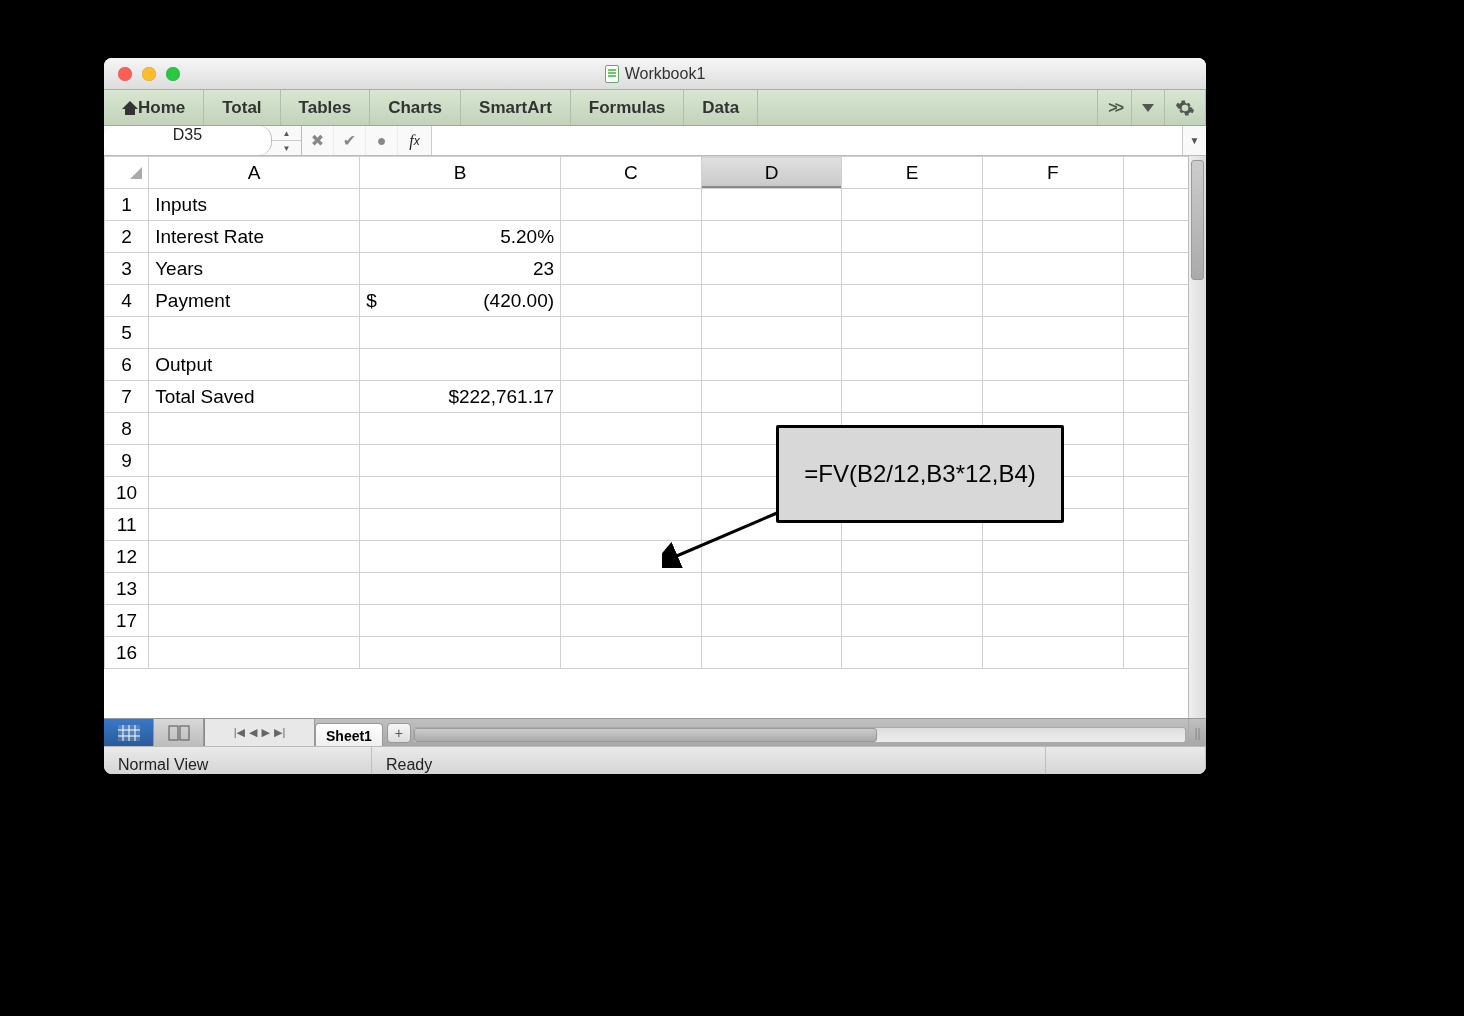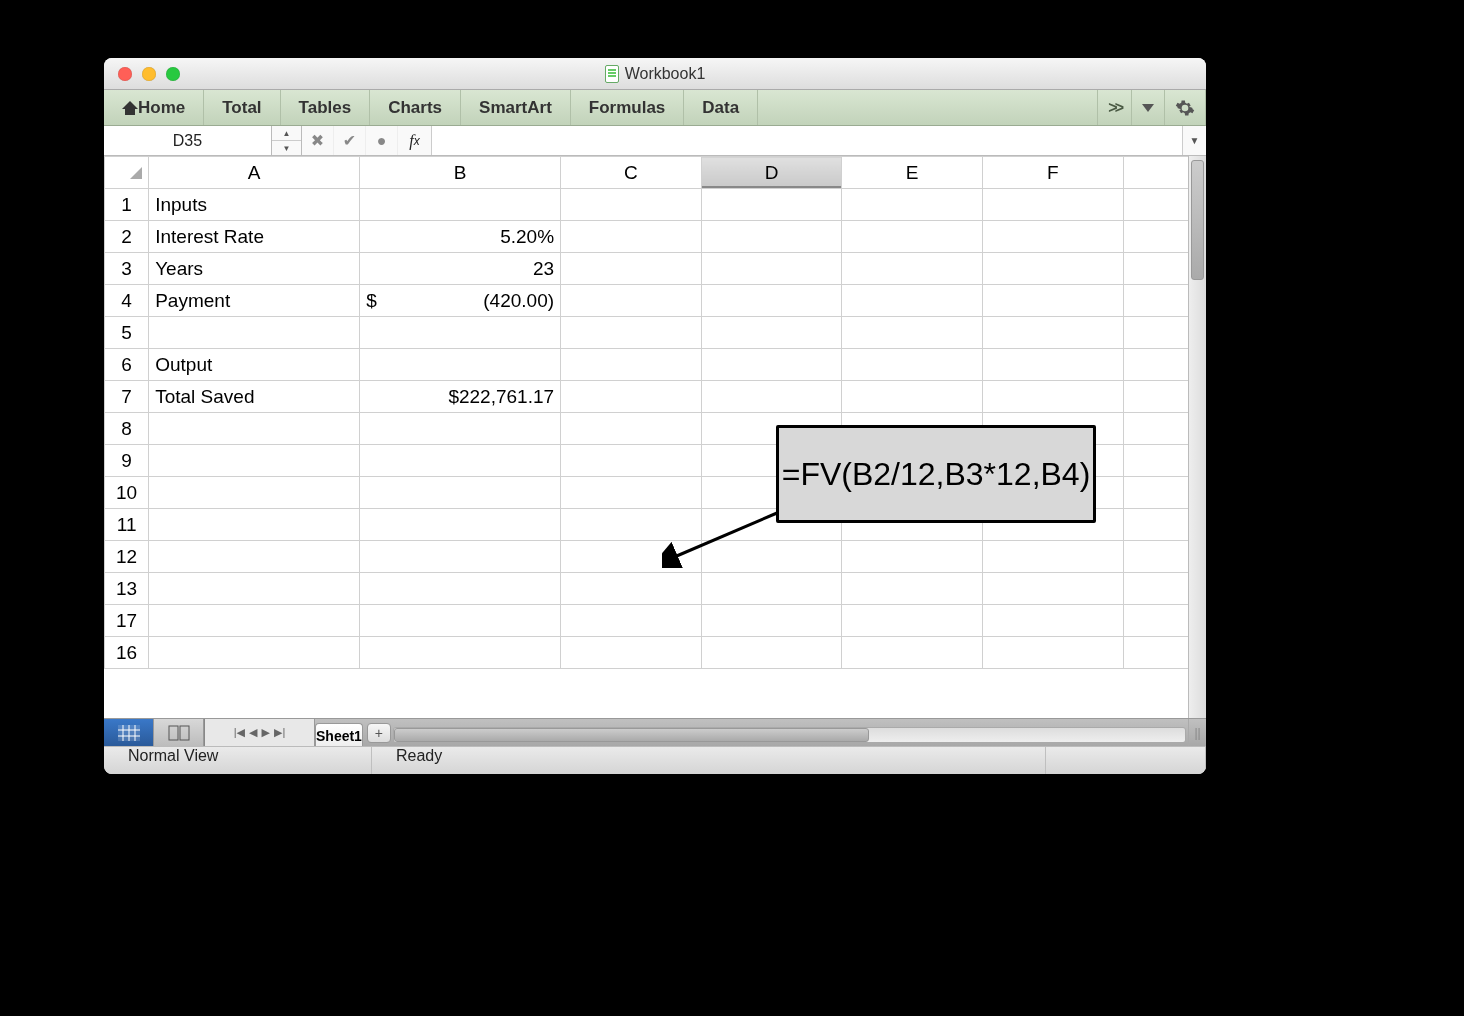--- a/index.html
+++ b/index.html
@@ -68,21 +68,21 @@
   .tab .home-icon:after{content:"";position:absolute;left:3px;right:3px;top:7px;bottom:0;background:#333;}
   .rspacer{flex:1;border-right:1px solid #b0c0a8;}
   .rb-btn{padding:0 10px;display:flex;align-items:center;justify-content:center;border-right:1px solid #b0c0a8;}
   .arrows{font-size:16px;font-weight:800;letter-spacing:-3px;color:#4a5a44;}
   .chev-d{width:0;height:0;border-left:6px solid transparent;border-right:6px solid transparent;border-top:8px solid #555;}
   .gear-icon svg{width:20px;height:20px;}
   .fbar {
     height:30px; border-bottom:1px solid #bbb; display:flex; align-items:stretch;
     font-size:16px; color:#222; background:#f9f9f9;
   }
-  .namebox{width:168px;border-right:1px solid #bbb;display:flex;align-items:center;justify-content:center;background:#fff;}
+  .namebox{width:168px;border-right:1px solid #bbb;display:flex;justify-content:center;background:#fff;border-radius:13px;}
   .stepper{width:30px;display:flex;flex-direction:column;border-right:1px solid #bbb;}
   .stepper span{flex:1;display:flex;align-items:center;justify-content:center;font-size:8px;color:#555;border-bottom:1px solid #ccc;}
   .stepper span:last-child{border-bottom:none;}
   .fbtn{width:32px;display:flex;align-items:center;justify-content:center;color:#888;font-size:16px;border-right:1px solid #eee;}
   .fx{width:34px;display:flex;align-items:center;justify-content:center;font-style:italic;border-right:1px solid #ccc;}
   .fx span:first-child{font-family:"Times New Roman",serif;}
   .formula-input{flex:1;background:#fff;padding:0 6px;}
   .dd{width:24px;display:flex;align-items:center;justify-content:center;border-left:1px solid #ccc;}
   .sheet-area{flex:1;position:relative;background:#fff;overflow:hidden;display:flex;}
   .grid-wrap{flex:1;overflow:hidden;position:relative;}
@@ -106,47 +106,47 @@
     font-weight:600;color:#444;text-align:center;border-color:#bcbcbc;width:44px;
   }
   th.corner{background:linear-gradient(#f3f3f3,#e2e2e2);border-color:#bcbcbc;}
   th.corner div{width:0;height:0;border-right:12px solid #aaa;border-top:12px solid transparent;margin-left:auto;}
   .ul{}
   .ra{text-align:right;}
   .pay-cell{display:flex;justify-content:space-between;}
   .vscroll{width:18px;background:linear-gradient(90deg,#eee,#dcdcdc);border-left:1px solid #bbb;position:relative;}
   .vscroll .thumb{position:absolute;left:2px;right:2px;top:4px;height:120px;background:linear-gradient(#ccc,#aaa);border:1px solid #999;border-radius:3px;}
   .callout{
-    position:absolute;left:672px;top:269px;width:320px;height:98px;
+    position:absolute;left:672px;top:269px;width:288px;height:98px;
     background:#d8d8d8;border:3px solid #000;border-radius:2px;
     display:flex;align-items:center;justify-content:center;
-    font-size:32px;color:#000;
+    font-size:24px;color:#000;
   }
   .callout-line{position:absolute;width:120px;height:60px;left:558px;top:352px;pointer-events:none;}
   .sheet-tabs{
     height:28px;background:linear-gradient(#c0c0c0,#a8a8a8);display:flex;align-items:stretch;border-top:1px solid #999;
   }
   .viewbtns{display:flex;border-right:1px solid #888;background:linear-gradient(#d8d8d8,#bcbcbc);}
   .viewbtn{width:50px;display:flex;align-items:center;justify-content:center;border-right:1px solid #999;}
   .viewbtn.active{background:linear-gradient(#3a78c8,#2a5a9a);}
   .viewbtn svg{width:22px;height:16px;}
   .navset{width:110px;display:flex;align-items:center;justify-content:center;background:#e8e8e8;gap:4px;border-right:1px solid #999;}
   .navset span{font-size:11px;color:#666;}
   .stab{
     background:linear-gradient(#fff,#eee);border:1px solid #999;border-bottom:none;border-top-left-radius:4px;border-top-right-radius:4px;
-    padding:0 0;font-size:14px;font-weight:700;display:flex;align-items:center;margin-top:4px;height:24px;
+    padding:0 10px;font-size:14px;font-weight:700;display:flex;align-items:center;margin-top:4px;height:24px;
   }
   .plusbtn{width:24px;height:20px;margin:4px 0 0 4px;border:1px solid #999;border-radius:4px;background:linear-gradient(#f6f6f6,#ddd);display:flex;align-items:center;justify-content:center;font-size:14px;color:#555;}
   .hscroll-trk{flex:1;display:flex;align-items:center;padding:0 2px;}
   .hscroll-trk .trk{flex:1;height:16px;background:linear-gradient(#ddd,#eee);border:1px solid #aaa;border-radius:3px;position:relative;margin-top:4px;}
   .hscroll-trk .th{position:absolute;left:0;width:60%;top:0;bottom:0;background:linear-gradient(#ccc,#aaa);border-radius:3px;border:1px solid #999;}
   .status{
     height:28px;background:linear-gradient(#eaeaea,#d5d5d5);border-top:1px solid #bbb;display:flex;align-items:stretch;font-size:16px;color:#222;
   }
-  .status .seg{padding:0 24px;display:flex;align-items:flex-start;border-right:1px solid #bfbfbf;}
+  .status .seg{padding:0 14px;display:flex;align-items:flex-end;border-right:1px solid #bfbfbf;}
   .status .seg.first{width:268px;}
 </style>
 </head>
 <body>
 
 <div class="window">
 
   <div class="titlebar">
     <div class="traffic">
       <div class="tl red"></div>

